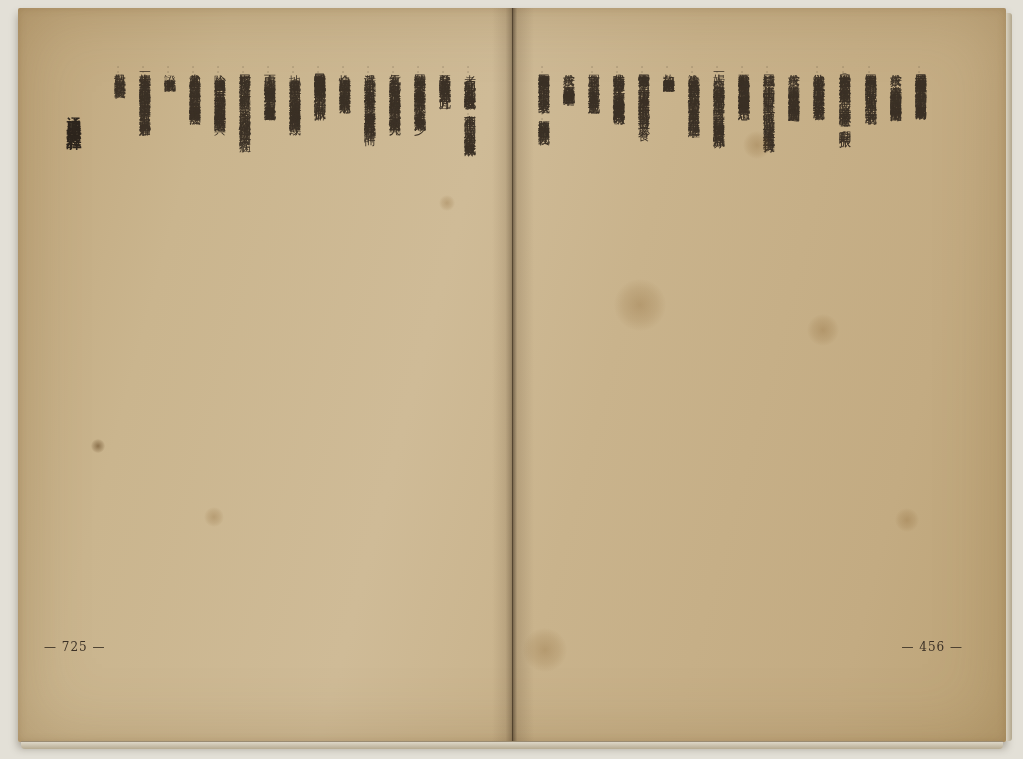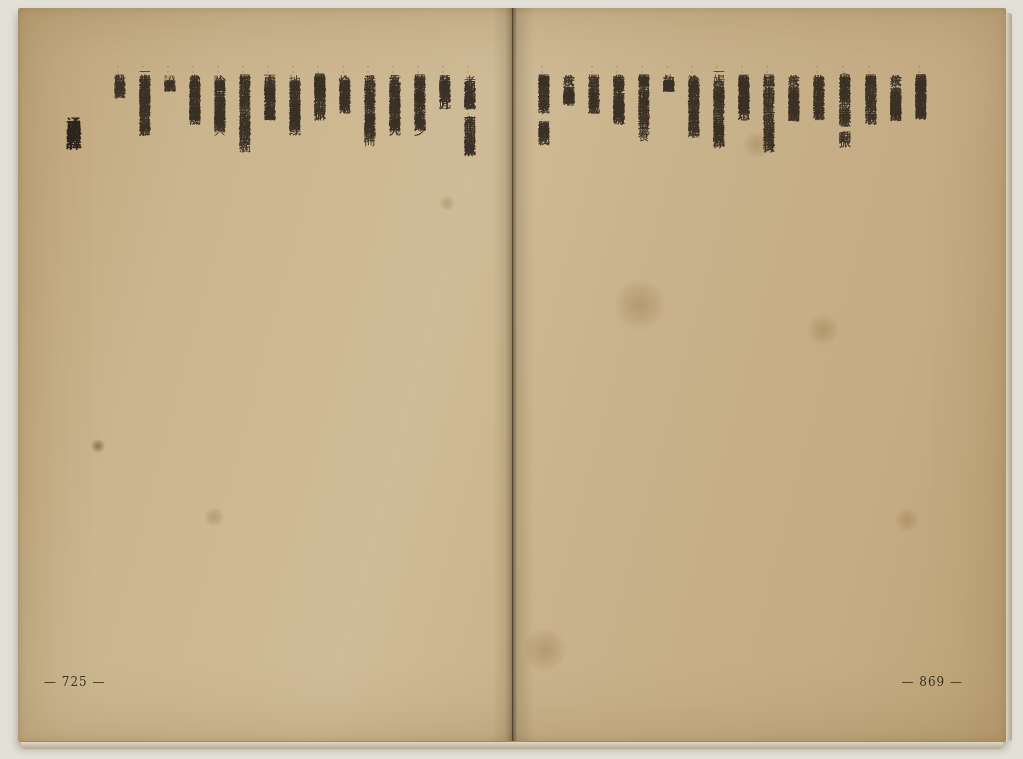--- a/index.html
+++ b/index.html
@@ -19,21 +19,21 @@
   .page.left{left:0;width:494px;}
   .page.right{right:0;width:494px;}
   .vtext{writing-mode:vertical-rl;text-orientation:upright;color:var(--ink,#3b3126);}
   .cols{position:absolute;top:57px;height:618px;font-size:12px;line-height:25px;letter-spacing:0;}
   .page.left  .cols{right:30px;}
   .page.right .cols{right:73px;}
   .col{margin:0;}
   .p{font-size:5.5px;}
   .note{font-size:9.5px;}
   .heading{position:absolute;left:46px;top:97px;font-size:15px;font-weight:bold;letter-spacing:2.5px;color:#2d251d;}
-  .pageno{position:absolute;top:667px;font-size:12px;letter-spacing:1px;color:var(--ink,#3b3126);}
+  .pageno{position:absolute;top:632px;font-size:12px;letter-spacing:1px;color:var(--ink,#3b3126);}
   .page.left  .pageno{left:26px;}
   .page.right .pageno{right:43px;}
   .stain{position:absolute;border-radius:50%;pointer-events:none;
         background:radial-gradient(circle,rgba(134,96,45,.30) 0%,rgba(134,96,45,.14) 45%,rgba(134,96,45,0) 72%);}
   .stain.dark{background:radial-gradient(circle,rgba(90,60,25,.55) 0%,rgba(90,60,25,.2) 50%,rgba(90,60,25,0) 75%);}
 </style>
 </head>
 <body>
 
 <div class="scene">
@@ -73,21 +73,21 @@
           <div class="col">默默不欲飲食<span class="p">。</span>食即停滯胸間<span class="p">。</span>入腹則氣急<span class="p">。</span>腹滿殊甚<span class="p">。</span>其狀如世所謂黃胖病者<span class="p">。</span>先生與眞武湯<span class="p">。</span>百患悉治<span class="p">。</span></div>
           <div class="col">一婦人<span class="p">。</span>腹痛<span class="p">。</span>纏滿攣急<span class="p">。</span>時時發熱<span class="p">。</span>小便不利<span class="p">。</span>手足微腫<span class="p">。</span>微咳<span class="p">。</span>目眩<span class="p">。</span>已百餘日<span class="p">。</span>一醫投大柴胡湯<span class="p">。</span>諸證日甚<span class="p">。</span>熱亦益熾<span class="p">。</span></div>
           <div class="col">先生診之<span class="p">。</span>與以眞武湯<span class="p">。</span>一二日熱退利止<span class="p">。</span>經五六日<span class="p">。</span>小便快利<span class="p">。</span>而腫隨去<span class="p">。</span>食亦漸進<span class="p">。</span>腹已不痛<span class="p">。</span>目亦不眩<span class="p">。</span>但纏滿攣</div>
           <div class="col">急如故<span class="p">。</span>乃以當歸芍藥散諸證全愈</div>
           <div class="col">古方便覽本方條曰<span class="p">。</span>一男子<span class="p">。</span>年四十二<span class="p">。</span>患下疳瘡後<span class="p">。</span>左半身不遂<span class="p">。</span>手足顫掉<span class="p">。</span>欲擲地<span class="p">。</span>且發癇<span class="p">。</span>十日五日<span class="p">。</span>必一發<span class="p">。</span>食</div>
           <div class="col">時使人代哺之<span class="p">。</span>仰臥蓐上<span class="p">。</span>已三年矣<span class="p">。</span>余診之<span class="p">。</span>自小腹至心下纏滿<span class="p">。</span>心悸而拘攣<span class="p">。</span>乃作此方及三黃丸與之<span class="p">。</span>時時以備</div>
           <div class="col">急圓攻之<span class="p">。</span>服一月<span class="p">。</span>癇不發<span class="p">。</span>又作七寶丸服之<span class="p">。</span>每月一次<span class="p">。</span>凡七次而全愈<span class="p">。</span></div>
           <div class="col">求眞按　自小腹至心下纏滿者<span class="p">。</span>即右腹直肌攣急之謂也<span class="p">。</span></div>
           <div class="col">類聚方廣義本方條曰<span class="p">。</span>治痿躄病<span class="p">。</span>腹拘攣<span class="p">。</span>脚冷不仁<span class="p">。</span>小便不利<span class="p">。</span>或不禁者<span class="p">。</span>○腰疼腹痛惡寒<span class="p">。</span>下利日數行<span class="p">。</span>夜間尤甚</div>
         </div>
-      <div class="pageno">— 869 —</div>
+      <div class="pageno">— 456 —</div>
     </div>
 
     <div class="gutter">
       <div class="gutter-line"></div>
     </div>
 
     <div class="stain" style="left:596px;top:271px;width:52px;height:52px;"></div>
     <div class="stain" style="left:789px;top:306px;width:32px;height:32px;"></div>
     <div class="stain dark" style="left:73px;top:431px;width:14px;height:14px;"></div>
     <div class="stain" style="left:505px;top:620px;width:44px;height:44px;"></div>

